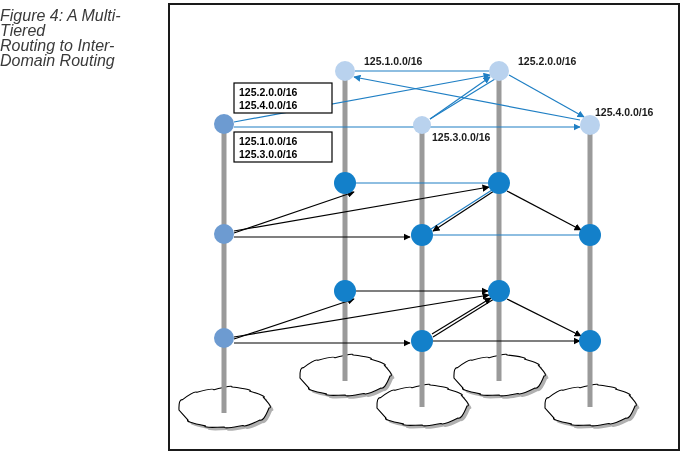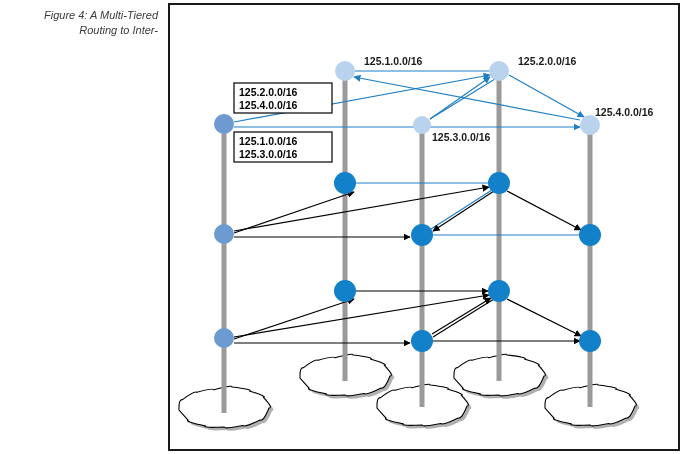--- a/index.html
+++ b/index.html
@@ -1,40 +1,41 @@
 <!DOCTYPE html>
 <html><head>
 <meta charset="utf-8">
 <style>
   html,body{margin:0;padding:0;background:#ffffff;}
   body{width:684px;height:454px;overflow:hidden;
        font-family:"Liberation Sans",sans-serif;}
   #root{position:relative;width:684px;height:454px;}
   #caption{position:absolute;left:0;top:8px;width:158px;
-           text-align:right;font-style:italic;font-size:11px;
+           font-style:italic;font-size:16px;
            line-height:15px;color:#3a3a3a;
            font-family:"Liberation Sans",sans-serif;}
   #figure-frame{position:absolute;left:168px;top:3px;width:512px;height:448px;
                 border:2.5px solid #1a1a1a;background:#ffffff;box-sizing:border-box;}
   #svg-stage{position:absolute;left:168px;top:3px;width:512px;height:448px;}
   .view-label{font-size:11.5px;font-weight:bold;fill:#2b2b2b;
               font-family:"Liberation Sans",sans-serif;}
   .net-label{font-size:10.5px;font-weight:bold;fill:#1b1b1b;
              font-family:"Liberation Sans",sans-serif;}
   .box-label{font-size:10.5px;font-weight:bold;fill:#000000;
              font-family:"Liberation Sans",sans-serif;}
 </style>
 </head>
 <body>
 
 <div id="root">
 
   <div id="caption">
     <div>Figure 4: A Multi-Tiered</div>
     <div>Routing to Inter-</div>
+    <div>Domain Routing</div>
   </div>
 
   <div id="figure-frame"></div>
 
   <svg id="svg-stage" viewBox="0 0 512 448" width="512" height="448">
     <defs>
       <marker id="arrow-black" viewBox="0 0 10 10" refX="9" refY="5" markerWidth="6" markerHeight="6" orient="auto-start-reverse">
         <path d="M 0 0 L 10 5 L 0 10 z" fill="#000000"></path>
       </marker>
       <marker id="arrow-blue" viewBox="0 0 10 10" refX="9" refY="5" markerWidth="6" markerHeight="6" orient="auto-start-reverse">

